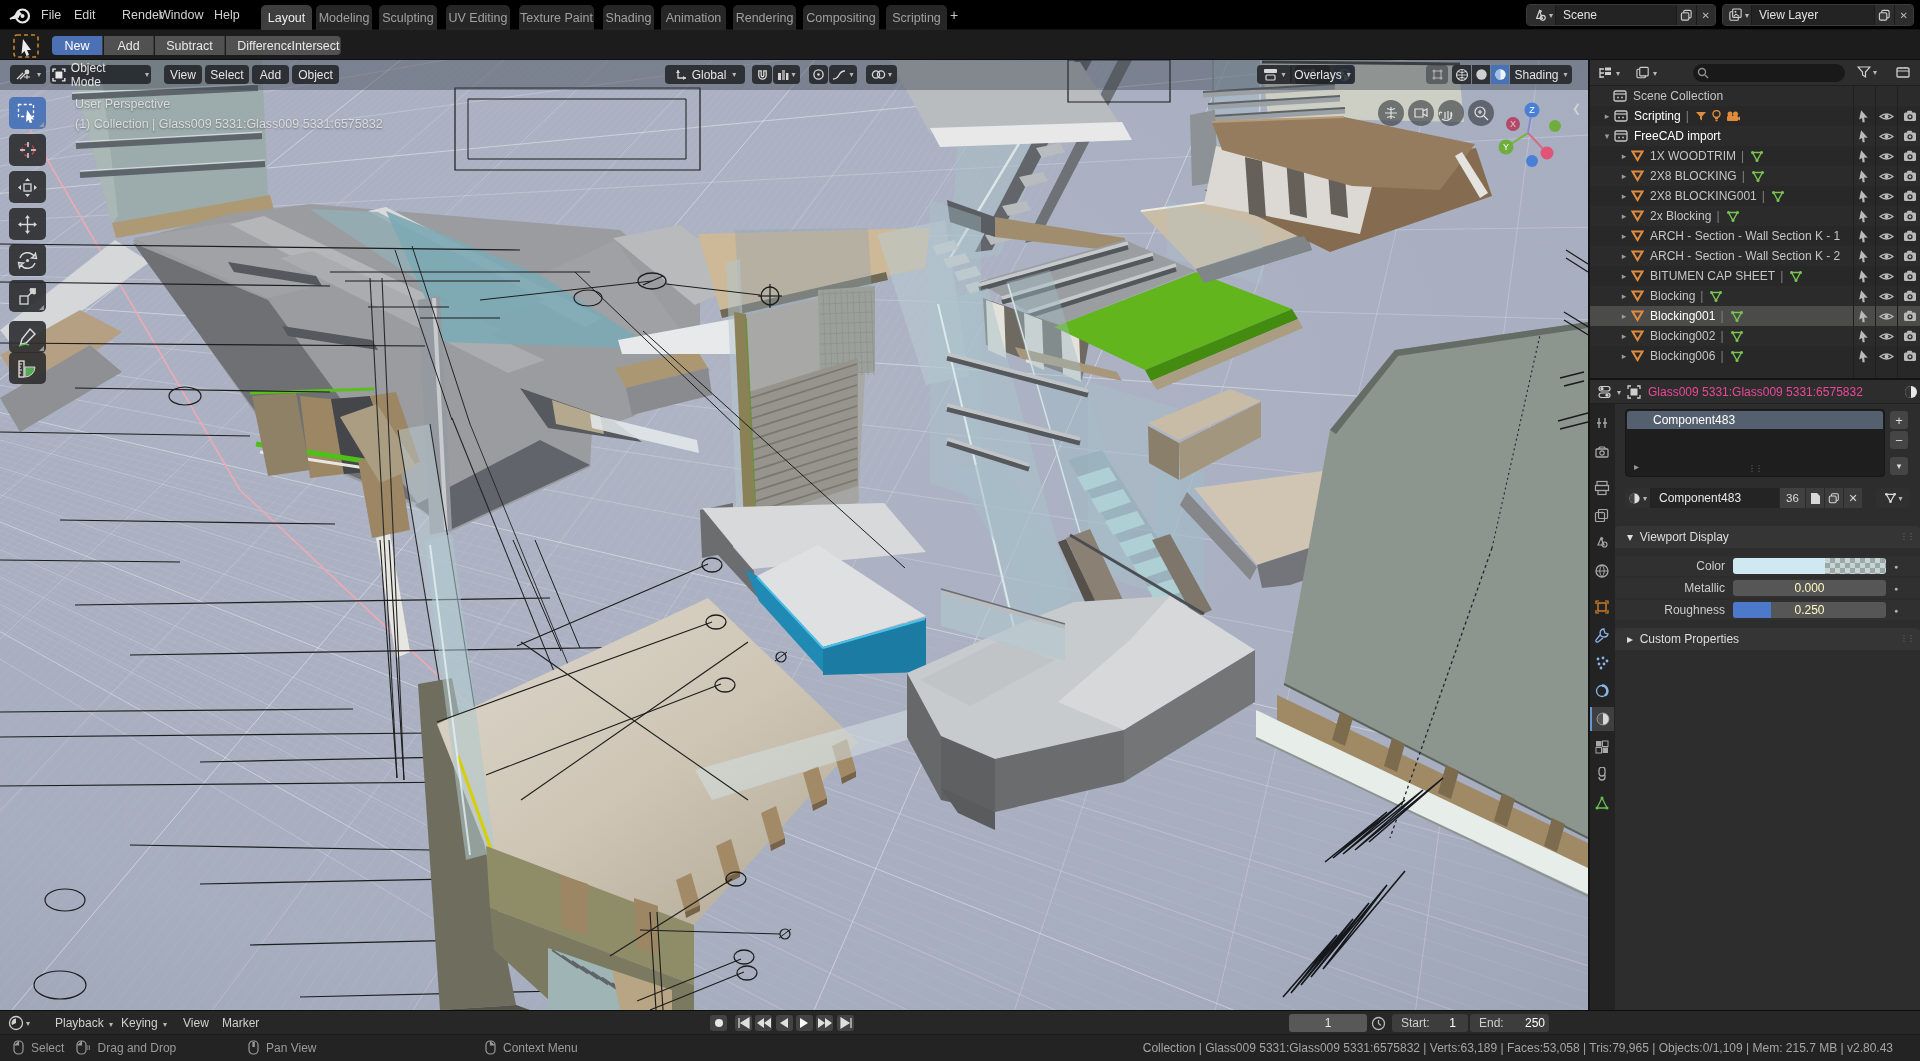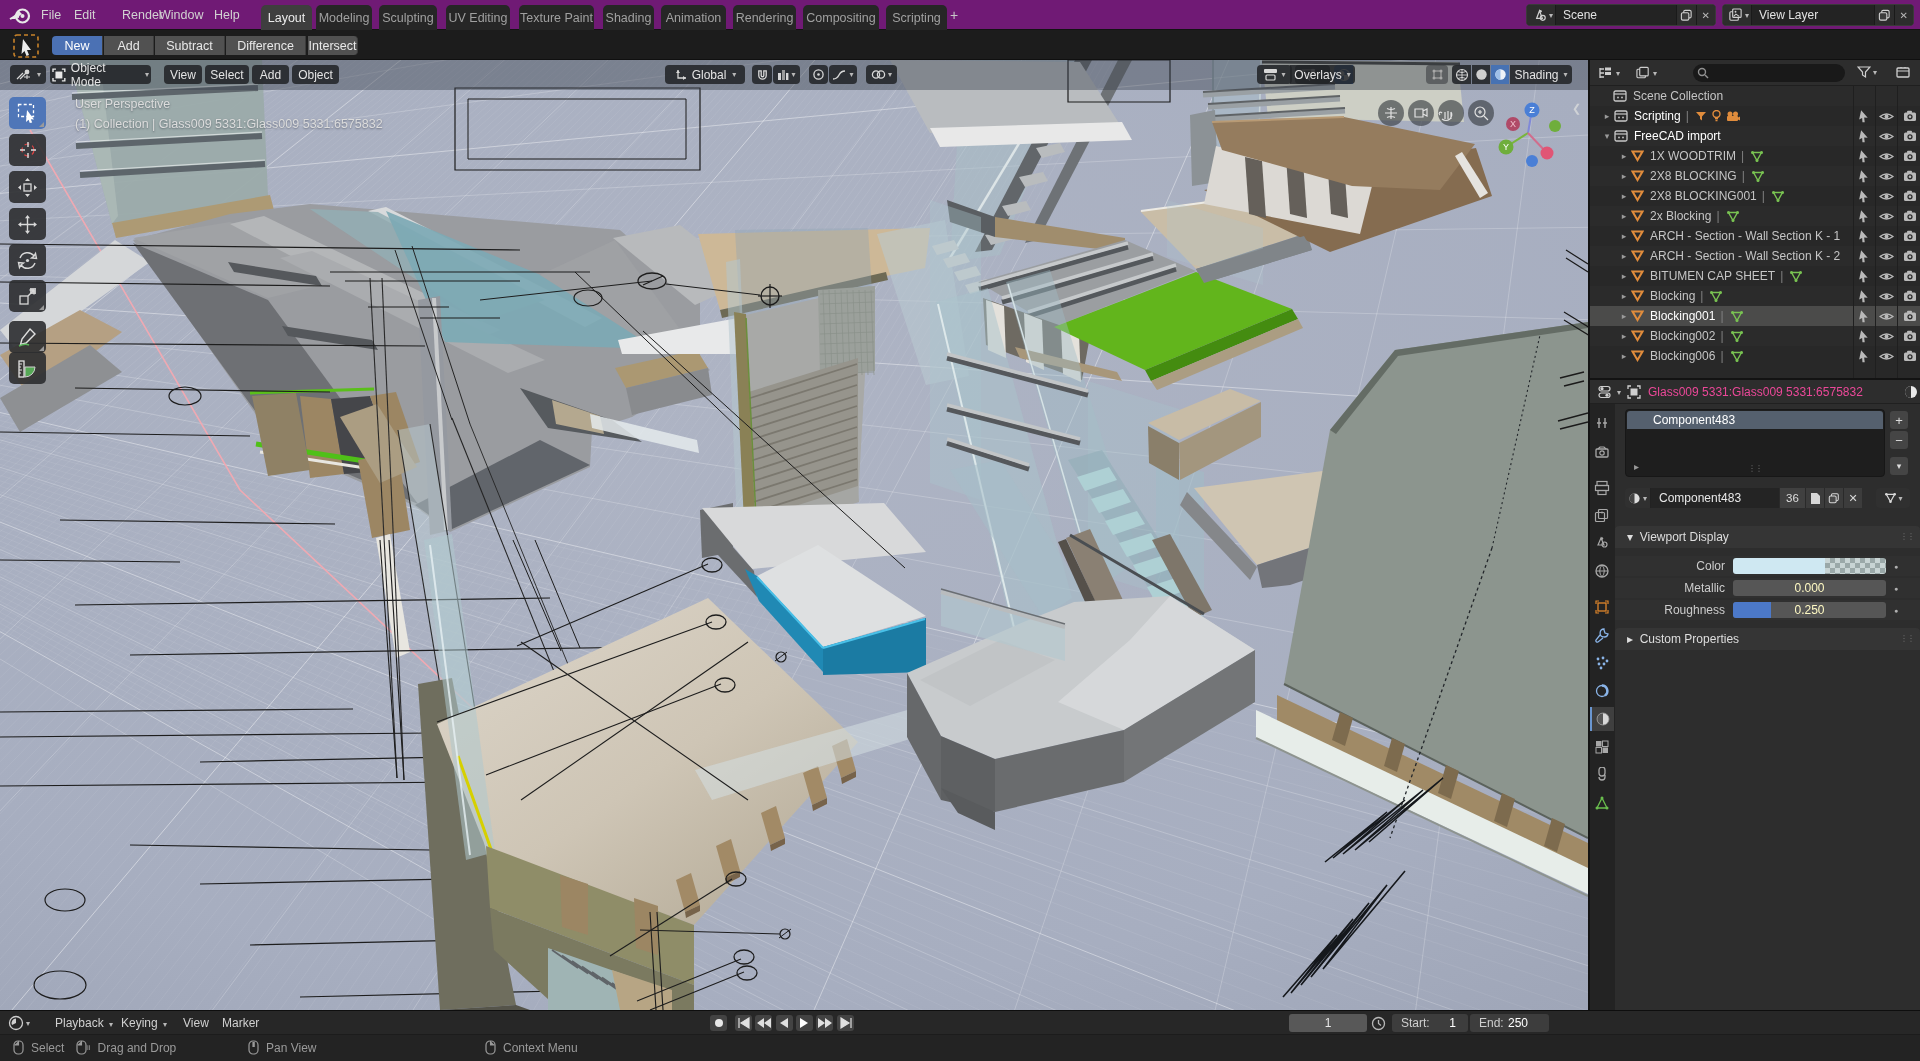--- a/index.html
+++ b/index.html
@@ -1,15 +1,15 @@
 <!DOCTYPE html>
 <html><head><meta charset="utf-8"><style>
 *{margin:0;padding:0;box-sizing:border-box}
 html,body{width:1920px;height:1061px;overflow:hidden;background:#1c1c1c;font-family:"Liberation Sans",sans-serif}
-.topbar{position:absolute;left:0;top:0;width:1920px;height:30px;background:#701a75;border-bottom:1px solid #131313;z-index:30}
+.topbar{position:absolute;left:0;top:0;width:1920px;height:30px;background:#000000;border-bottom:1px solid #131313;z-index:30}
 .logo{position:absolute;left:9px;top:6px}
 .menu{position:absolute;top:8px;font-size:12.5px;color:#d2d2d2}
 .tab{position:absolute;top:5px;height:25px;background:#262626;border-radius:5px 5px 0 0;color:#a0a0a0;font-size:12.5px;display:inline-flex;align-items:center;justify-content:center}
 .tab.active{background:#3e3e3e;color:#ececec}
 .tabplus{position:absolute;left:950px;top:7px;color:#c8c8c8;font-size:14px}
 .tbw{position:absolute;top:4px;height:22px;background:#232323;border:1px solid #3a3a3a;border-radius:4px;display:flex;align-items:center}
 .tbwi{display:inline-flex;align-items:center;padding:0 2px 0 5px;height:100%;background:#2d2d2d;border-radius:3px 0 0 3px;border-right:1px solid #1a1a1a}
 .tbwt{flex:1;color:#e2e2e2;font-size:12px;padding-left:7px}
 .tbwb{display:inline-flex;align-items:center;padding:0 3px;height:100%;background:#2d2d2d;border-left:1px solid #1a1a1a}
 .tbwx{color:#b8b8b8;font-size:10px;padding:0 5px;background:#2d2d2d;height:100%;display:inline-flex;align-items:center;border-radius:0 3px 3px 0;border-left:1px solid #1a1a1a}
@@ -735,21 +735,21 @@
   </div>
 <div class="row2">
     <svg style="position:absolute;left:13px;top:3px" width="27" height="25" viewBox="0 0 27 25">
       <rect x="1" y="1" width="24" height="22" rx="3" fill="none" stroke="#c8822a" stroke-width="1.6" stroke-dasharray="4 3"></rect>
       <path d="M10 5 L18 16 L14 16 L16 21 L13.5 22 L11.5 17 L8.5 20 Z" fill="#ececec"></path>
     </svg>
     <span class="seg blue" style="left:52px;width:51px">New</span>
     <span class="seg" style="left:104px;width:50px">Add</span>
     <span class="seg" style="left:155px;width:70px">Subtract</span>
     <span class="seg" style="left:226px;width:80px">Difference</span>
-    <span class="seg" style="left:308px;width:50px">Intersect</span>
+    <span class="seg" style="left:291px;width:50px">Intersect</span>
   </div>
 <div class="vphead">
     <span class="vbtn icon" style="left:10px;width:36px">
       <svg width="20" height="14" viewBox="0 0 20 14">
         <path d="M2 11 L8 5 M5 11 L11 5" stroke="#d8d8d8" stroke-width="1.2"></path>
         <circle cx="12" cy="4" r="2.4" fill="#d8d8d8"></circle>
         <path d="M12 7 v4 M9 9 h6" stroke="#d8d8d8" stroke-width="1.1"></path>
       </svg>
       <span class="caret">▾</span>
     </span>
@@ -1595,21 +1595,21 @@
     <svg style="position:absolute;left:1371px;top:5px" width="15" height="15" viewBox="0 0 15 15">
       <circle cx="7.5" cy="7.5" r="6" fill="none" stroke="#b8b8b8" stroke-width="1.3"></circle>
       <path d="M7.5 4 v3.5 l2.5 2" stroke="#b8b8b8" stroke-width="1.3" fill="none"></path>
     </svg>
     <span class="tfield se" style="left:1392px;width:76px">
       <span style="padding-left:9px">Start:</span>
       <b style="margin-left:auto;padding-right:12px">1</b>
     </span>
     <span class="tfield se" style="left:1470px;width:79px">
       <span style="padding-left:9px">End:</span>
-      <b style="margin-left:auto;padding-right:21px">250</b>
+      <b style="margin-left:auto;padding-right:4px">250</b>
     </span>
   </div>
 <div class="status">
     <span class="st" style="left:13px">
       <svg width="11" height="15" viewBox="0 0 11 15">
         <rect x="1" y="1" width="9" height="13" rx="4" fill="none" stroke="#9a9a9a" stroke-width="1.2"></rect>
         <path d="M1.5 5 h4 v-4" stroke="#9a9a9a" stroke-width="1.1" fill="#9a9a9a"></path>
       </svg>
       <span>Select</span>
     </span>
@@ -1628,14 +1628,15 @@
       </svg>
       <span>Pan View</span>
     </span>
     <span class="st" style="left:485px">
       <svg width="11" height="15" viewBox="0 0 11 15">
         <rect x="1" y="1" width="9" height="13" rx="4" fill="none" stroke="#9a9a9a" stroke-width="1.2"></rect>
         <path d="M9.5 5 h-4 v-4" stroke="#9a9a9a" stroke-width="1.1" fill="#9a9a9a"></path>
       </svg>
       <span>Context Menu</span>
     </span>
+    <span class="stright">Collection | Glass009 5331:Glass009 5331:6575832 | Verts:63,189 | Faces:53,058 | Tris:79,965 | Objects:0/1,109 | Mem: 215.7 MB | v2.80.43</span>
   </div>
 <div class="vdiv"></div>
 <div class="hdiv"></div>
 </body></html>

